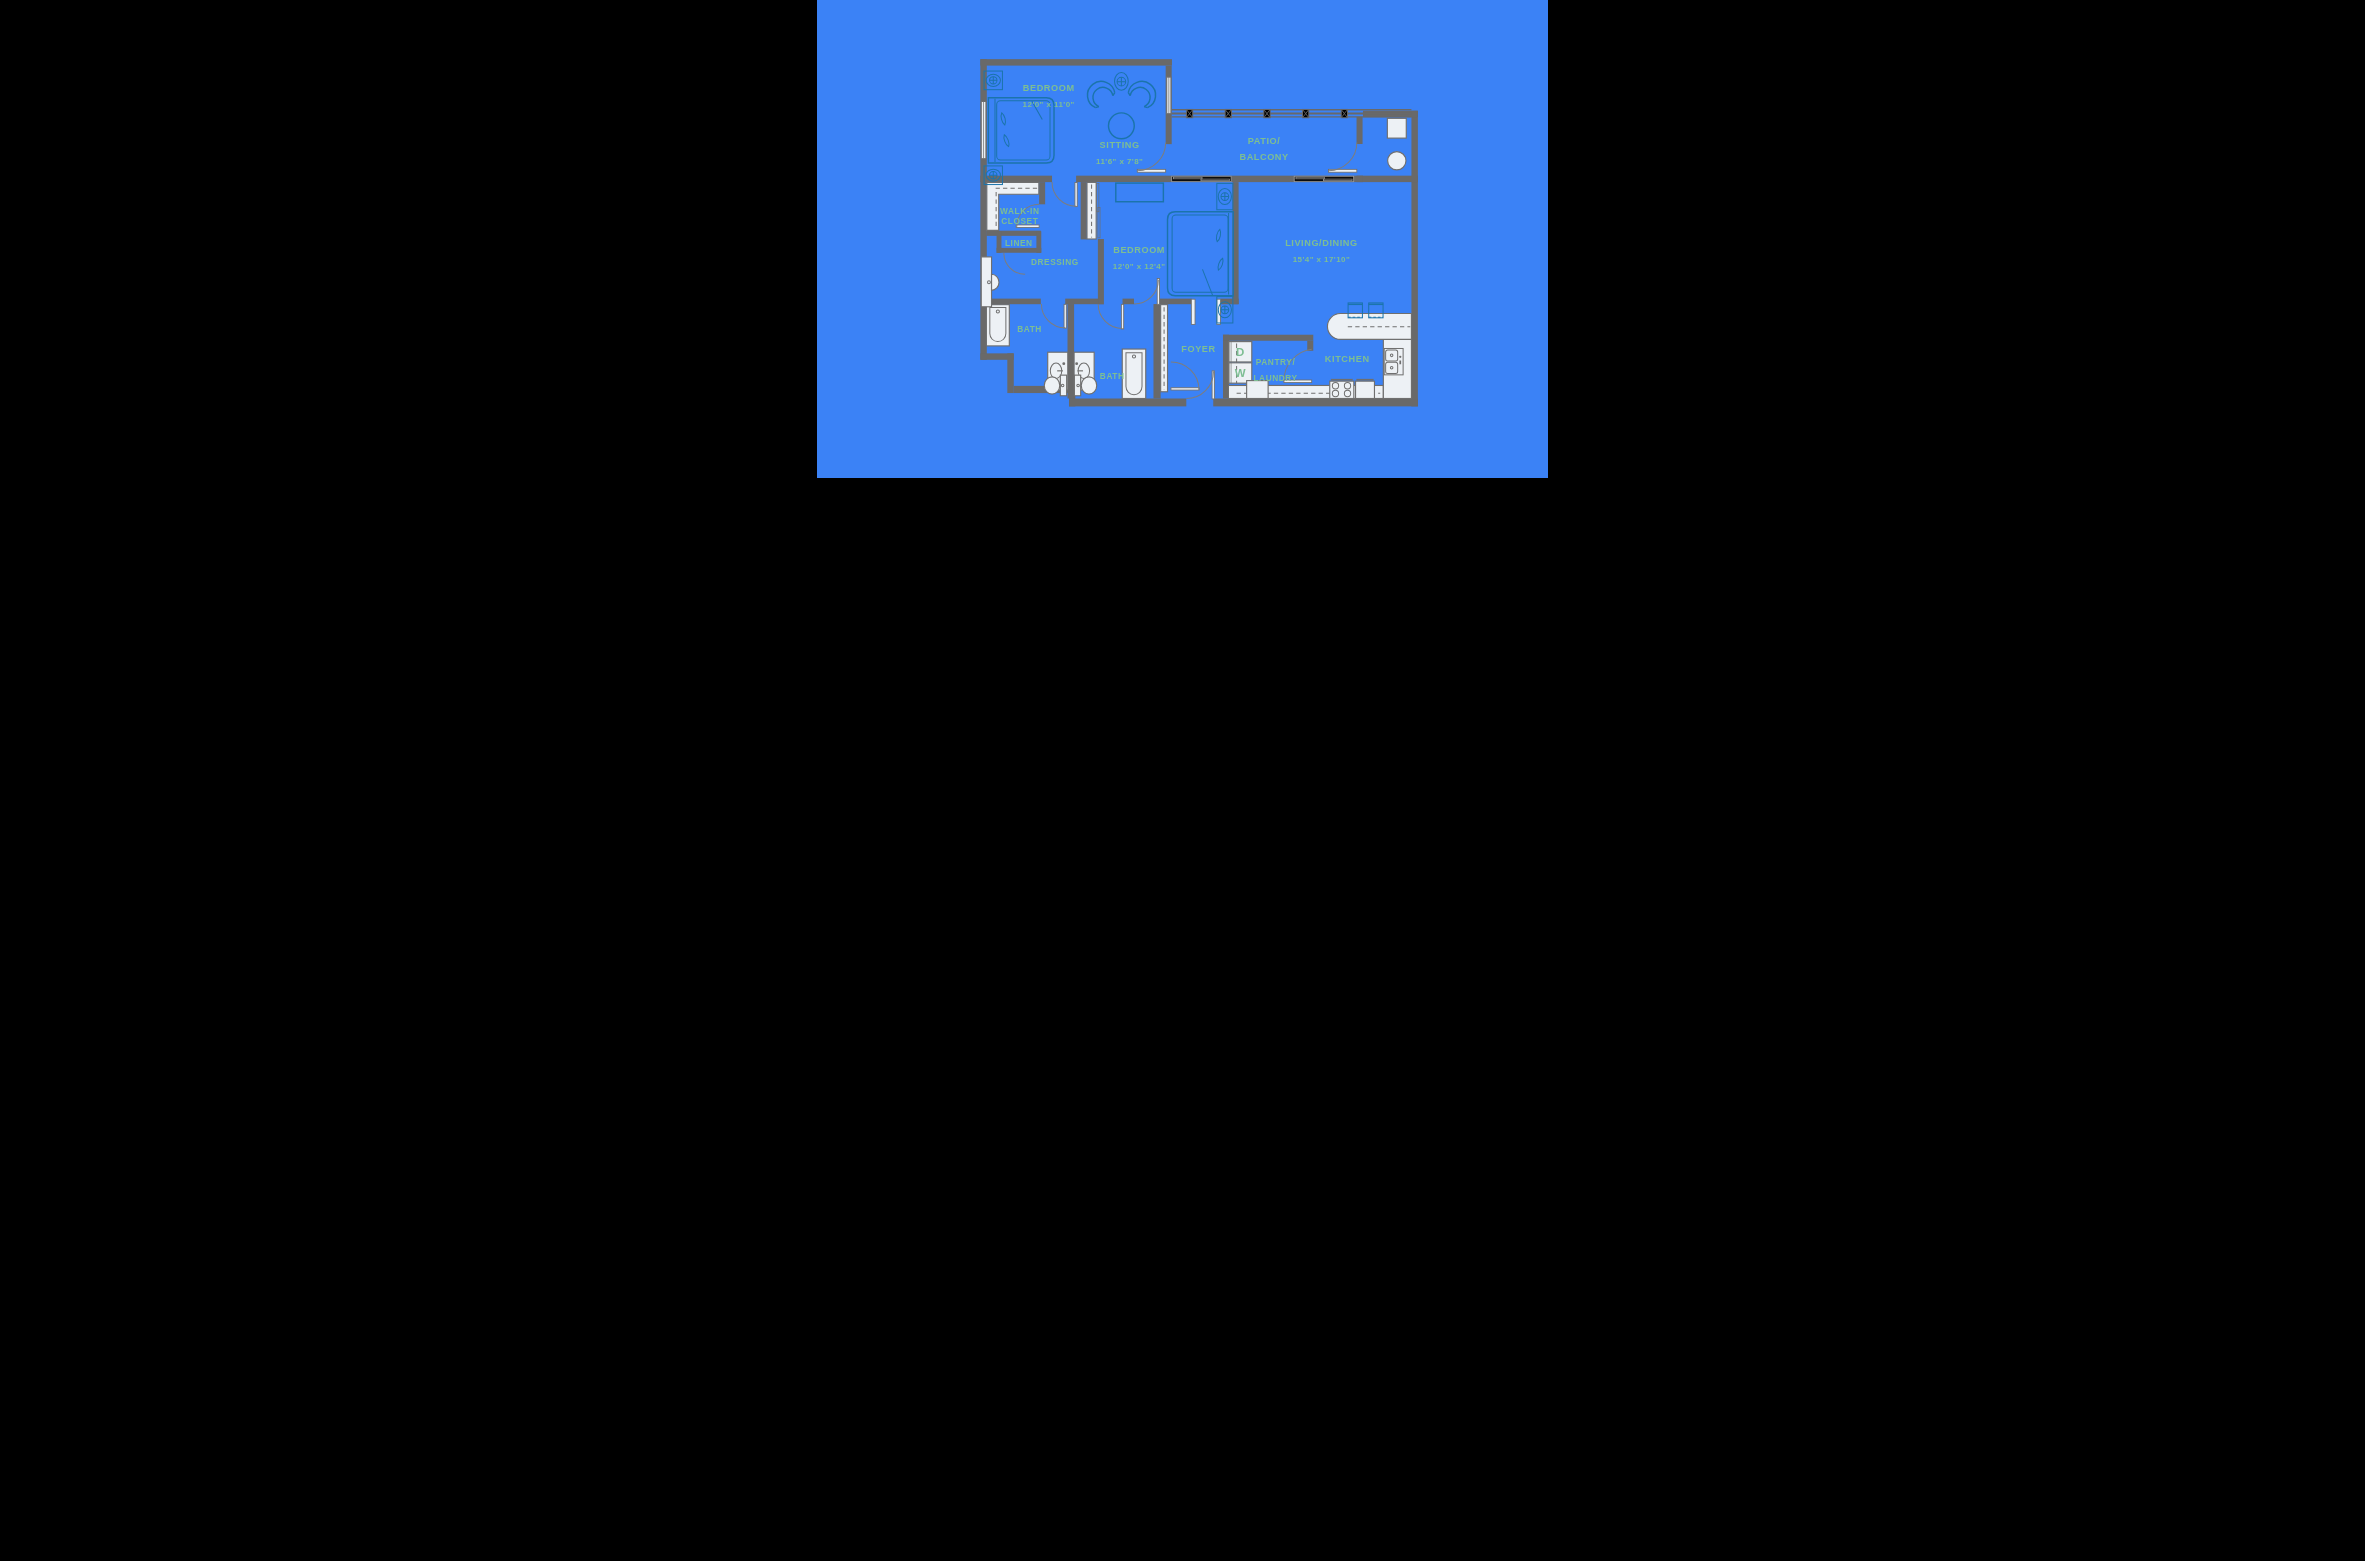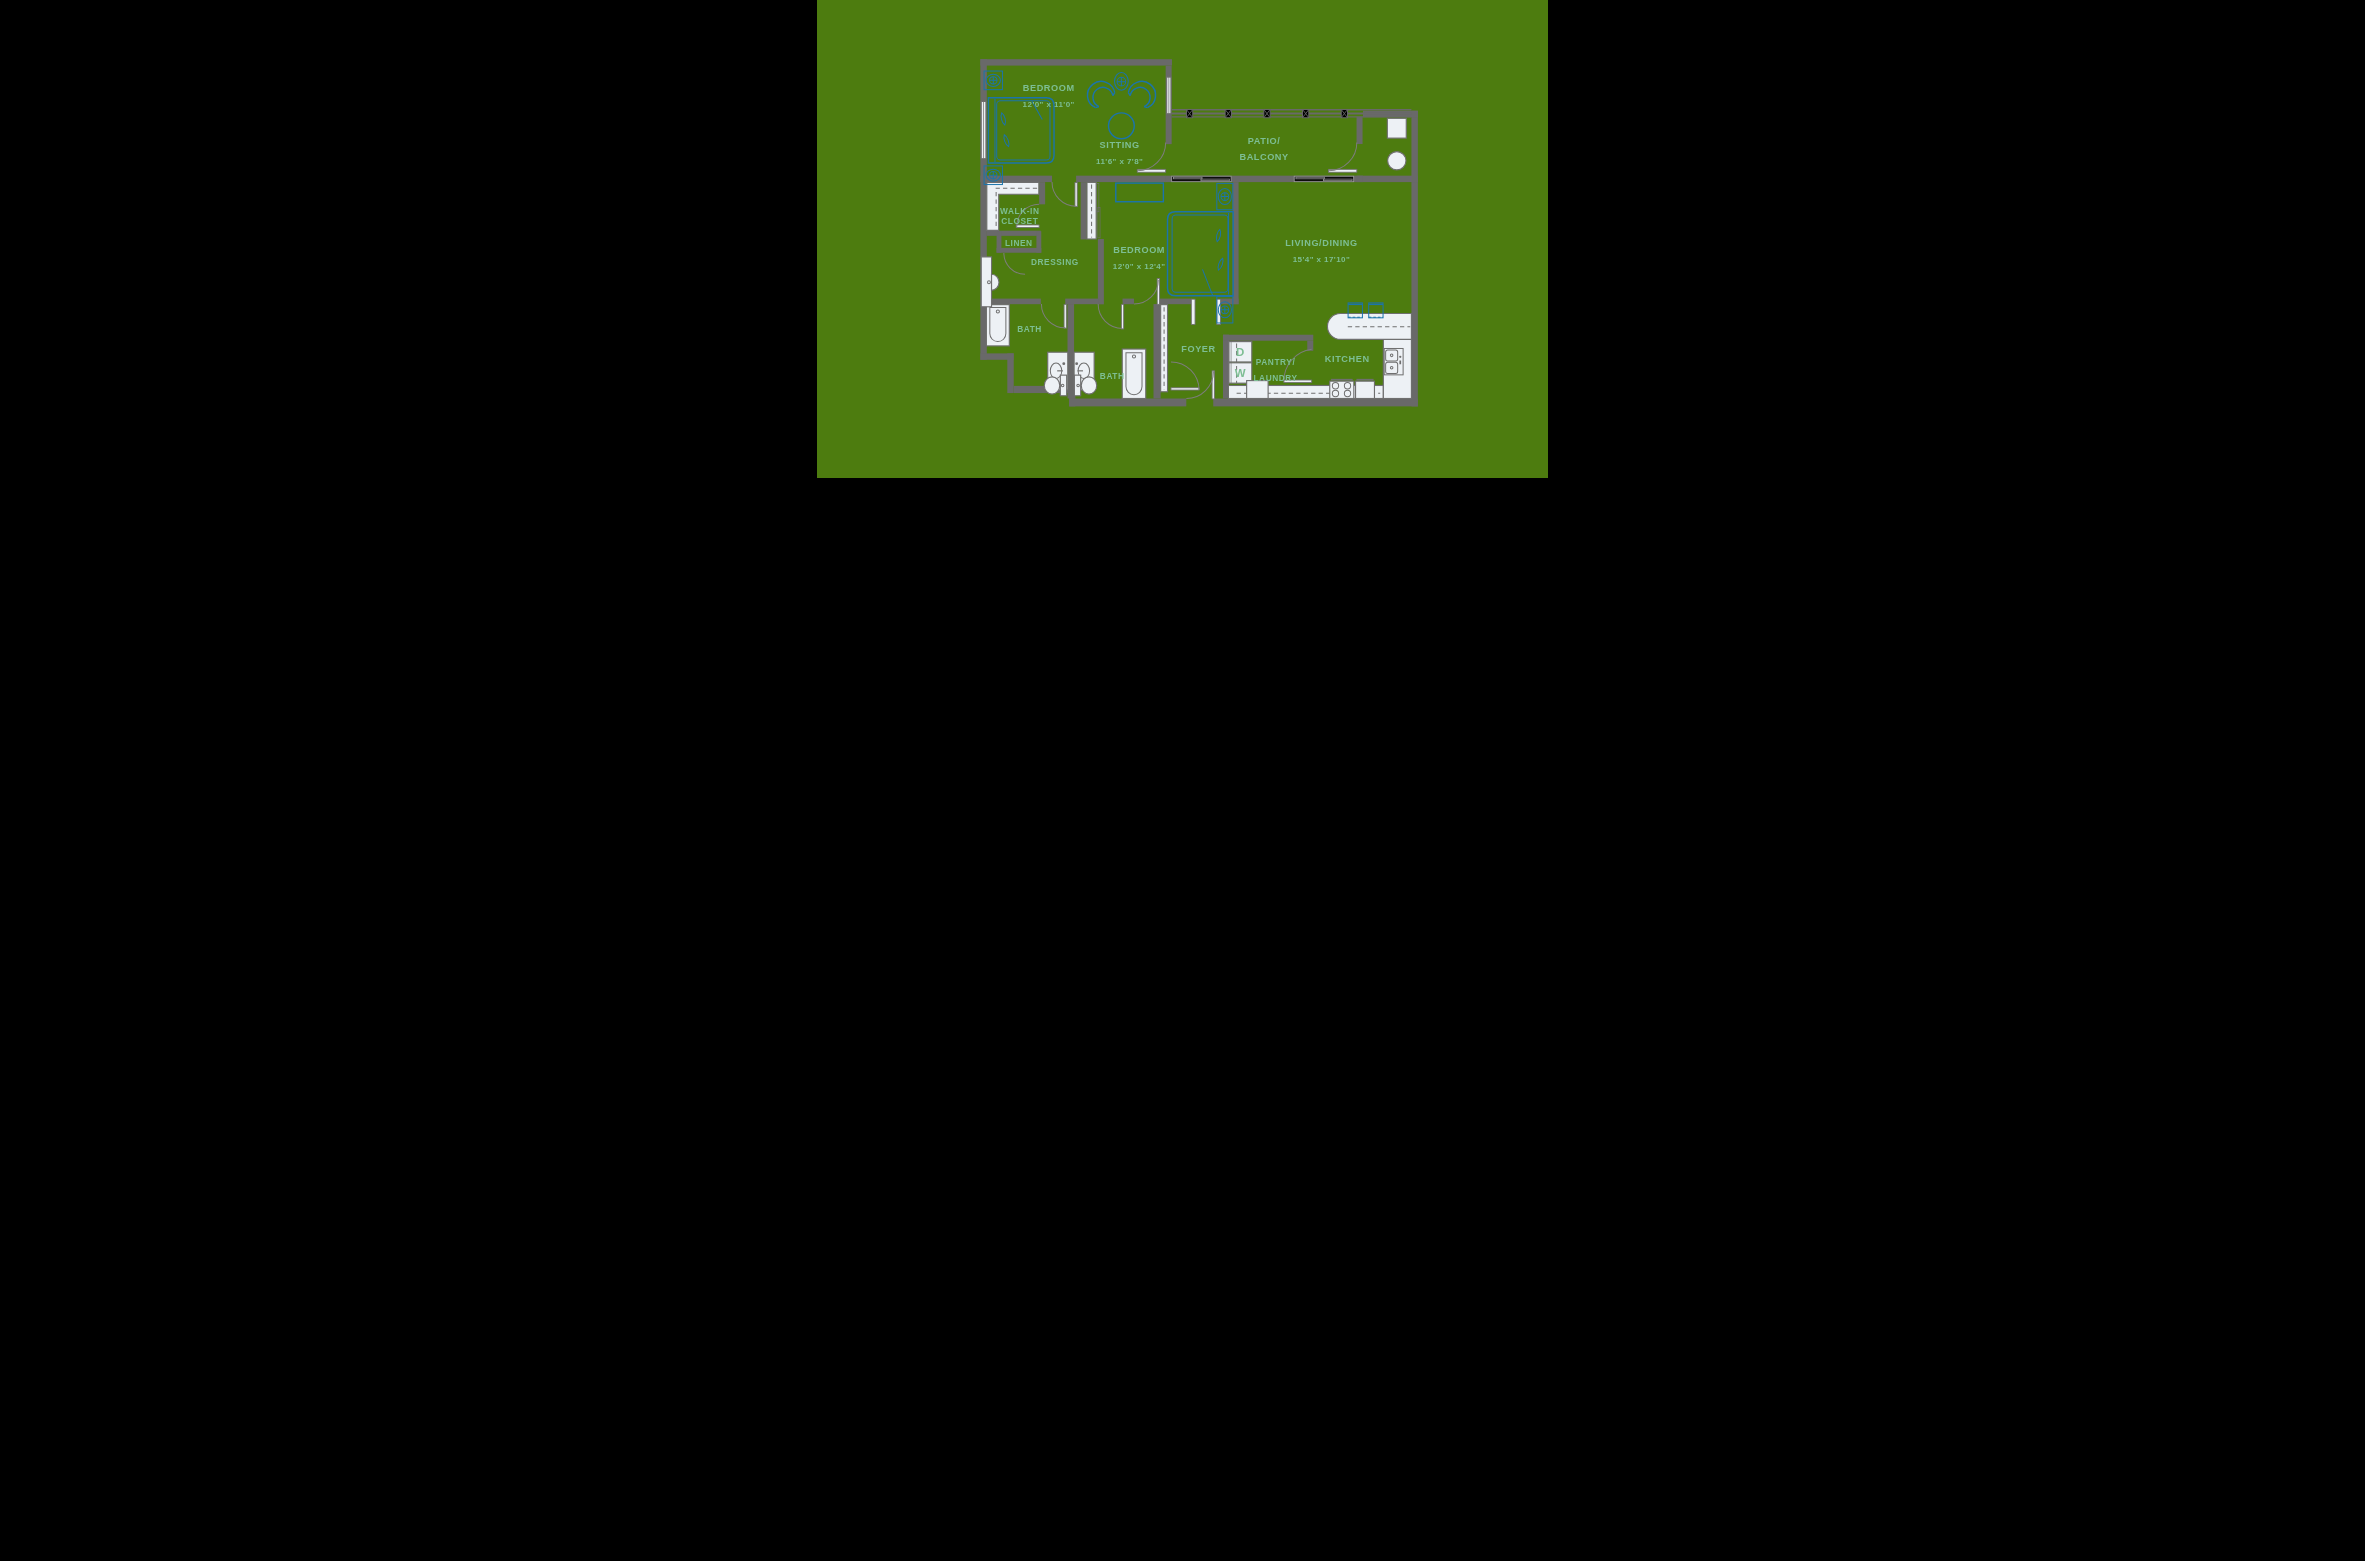--- a/index.html
+++ b/index.html
@@ -1,16 +1,16 @@
 <!DOCTYPE html>
 <html style="font-size:7.6px"><head>
 <meta charset="utf-8">
 <style>
   html,body{margin:0;padding:0;background:#000;}
-  .plan-wrap{width:731px;height:478px;margin:0 auto;background:#4d7c0f;}
+  .plan-wrap{width:731px;height:478px;margin:0 auto;background:#3b82f6;}
   svg{display:block;width:100%;height:100%;}
   .wall{fill:#696969;}
   .fix{fill:#edf1f5;stroke:#6f6f6f;stroke-width:8;}
   .fixline{fill:none;stroke:#6f6f6f;stroke-width:7;}
   .dash{fill:none;stroke:#6f6f6f;stroke-width:7;stroke-dasharray:30 22;}
   .arc{fill:none;stroke:#7d7d7d;stroke-width:7;}
   .leaf{fill:#edf1f5;stroke:#6f6f6f;stroke-width:6;}
   .blue{fill:none;stroke:#1b74ab;stroke-width:10;}
   .blue-thin{fill:none;stroke:#1b74ab;stroke-width:7;}
   .rail{fill:none;stroke:#696969;}

